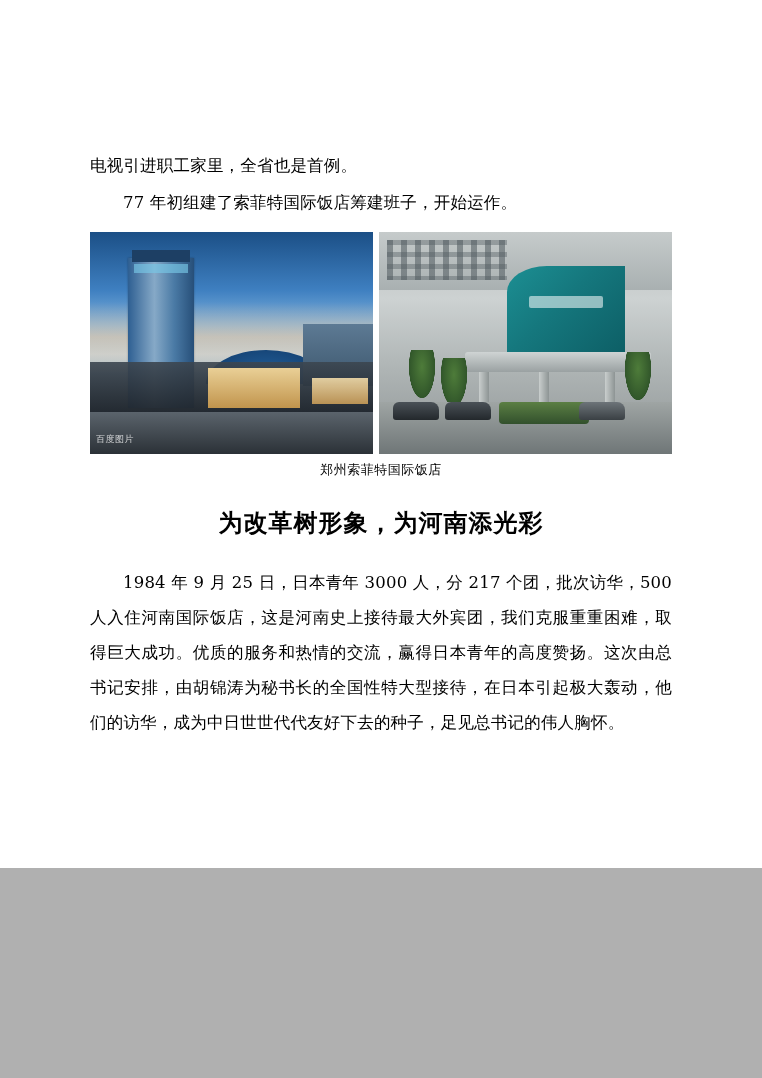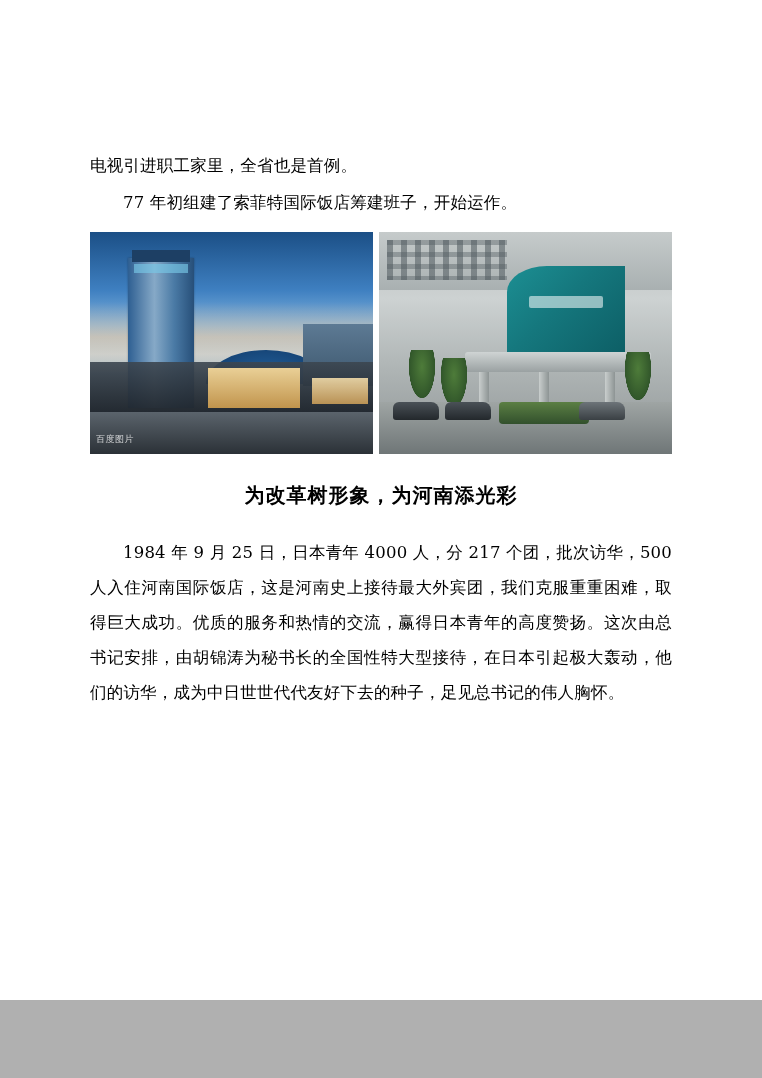--- a/index.html
+++ b/index.html
@@ -3,21 +3,21 @@
 <meta charset="utf-8">
 <style>
   html, body {
     margin: 0;
     padding: 0;
     background: #b0b0b0;
   }
   .page {
     position: relative;
     width: 762px;
-    height: 1000px;
+    height: 868px;
     background: #ffffff;
     margin: 0 auto;
     overflow: hidden;
     font-family: "DejaVu Serif", "Liberation Serif", serif;
     box-sizing: border-box;
   }
   .content {
     position: absolute;
     left: 90px;
     top: 148px;
@@ -218,21 +218,21 @@
   .caption {
     text-align: center;
     font-size: 13px;
     color: #000;
     margin-top: 7px;
     font-family: "DejaVu Sans", "Liberation Sans", sans-serif;
     letter-spacing: 0.5px;
   }
   h2.section-title {
     text-align: center;
-    font-size: 20px;
+    font-size: 24px;
     font-weight: bold;
     margin: 28px 0 26px 0;
     letter-spacing: 1px;
     font-family: "DejaVu Serif", "Liberation Serif", serif;
     color: #000;
   }
 </style>
 </head>
 <body>
 
@@ -275,20 +275,21 @@
           <div class="pr-tree pr-t2"></div>
           <div class="pr-tree pr-t3"></div>
           <div class="pr-ground"></div>
           <div class="pr-hedge"></div>
           <div class="pr-car pr-c1"></div>
           <div class="pr-car pr-c2"></div>
           <div class="pr-car pr-c3"></div>
         </div>
 
       </div>
+      <div class="caption">郑州索菲特国际饭店</div>
     </div>
 
     <h2 class="section-title">为改革树形象，为河南添光彩</h2>
 
-    <p class="body-text indent">1984 年 9 月 25 日，日本青年 4000 人，分 217 个团，批次访华，500 人入住河南国际饭店，这是河南史上接待最大外宾团，我们克服重重困难，取得巨大成功。优质的服务和热情的交流，赢得日本青年的高度赞扬。这次由总书记安排，由胡锦涛为秘书长的全国性特大型接待，在日本引起极大轰动，他们的访华，成为中日世世代代友好下去的种子，足见总书记的伟人胸怀。</p>
+    <p class="body-text indent">1984 年 9 月 25 日，日本青年 3000 人，分 217 个团，批次访华，500 人入住河南国际饭店，这是河南史上接待最大外宾团，我们克服重重困难，取得巨大成功。优质的服务和热情的交流，赢得日本青年的高度赞扬。这次由总书记安排，由胡锦涛为秘书长的全国性特大型接待，在日本引起极大轰动，他们的访华，成为中日世世代代友好下去的种子，足见总书记的伟人胸怀。</p>
 
   </div>
 </div>
 
 </body></html>

